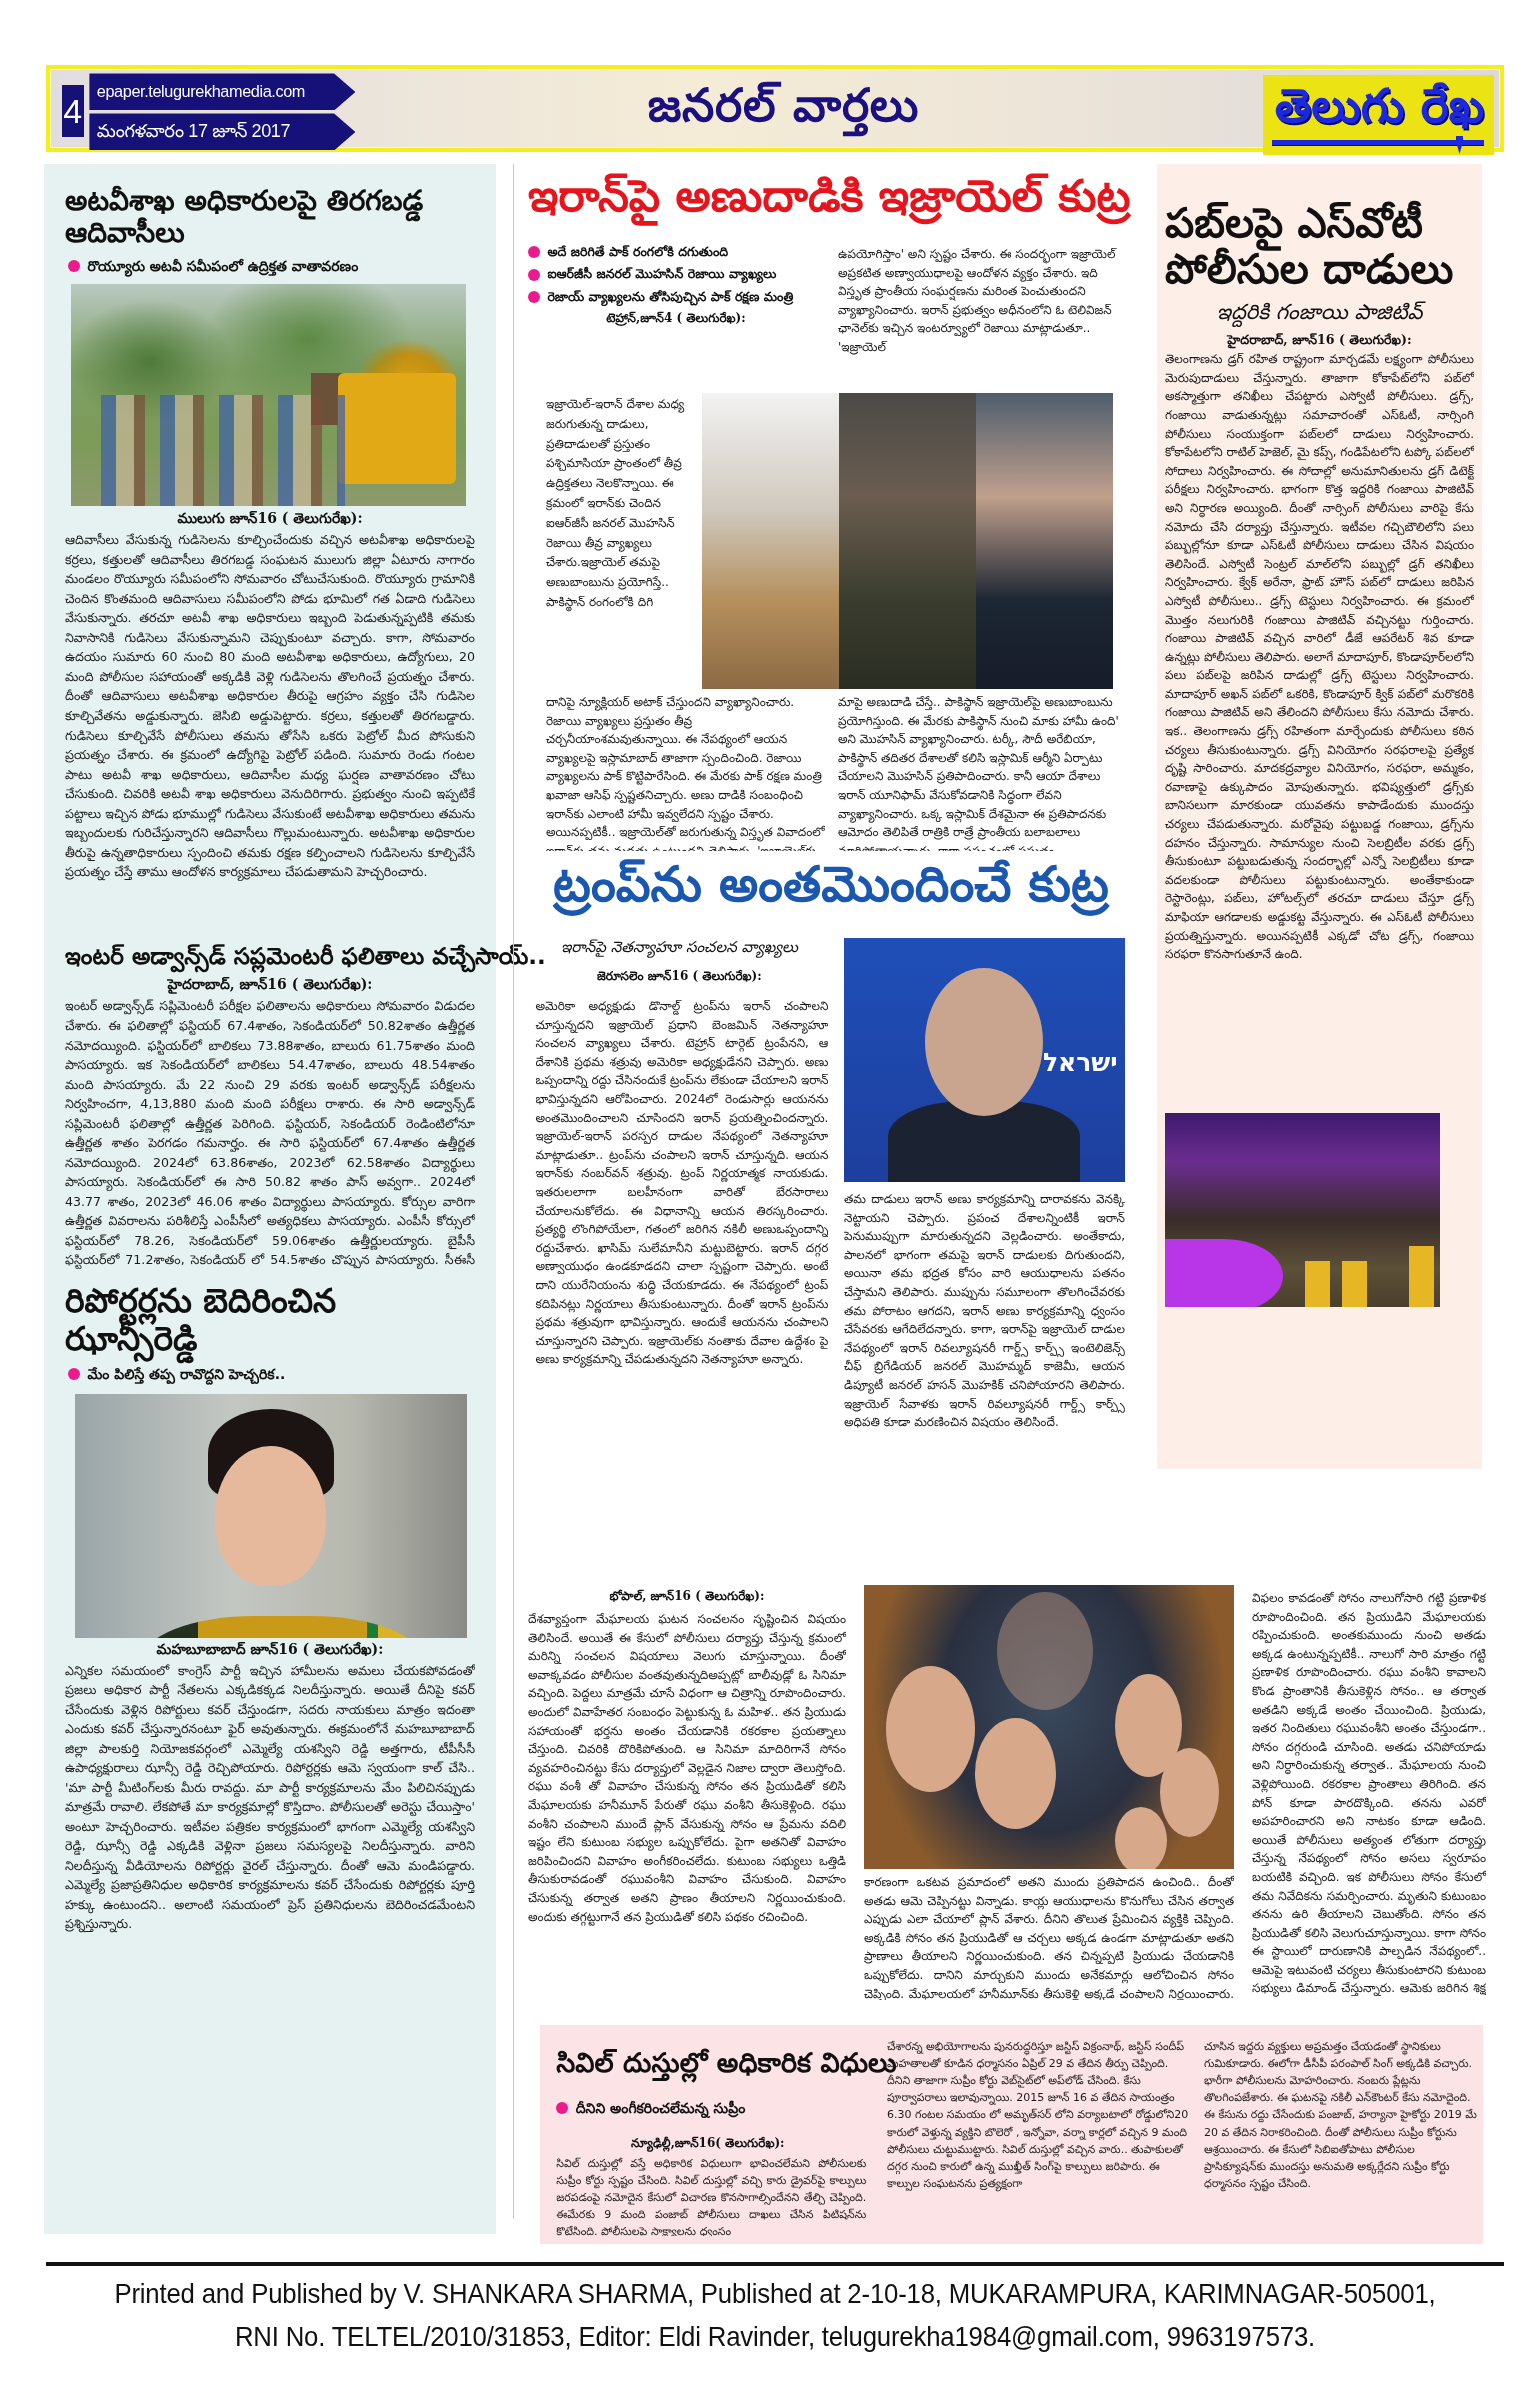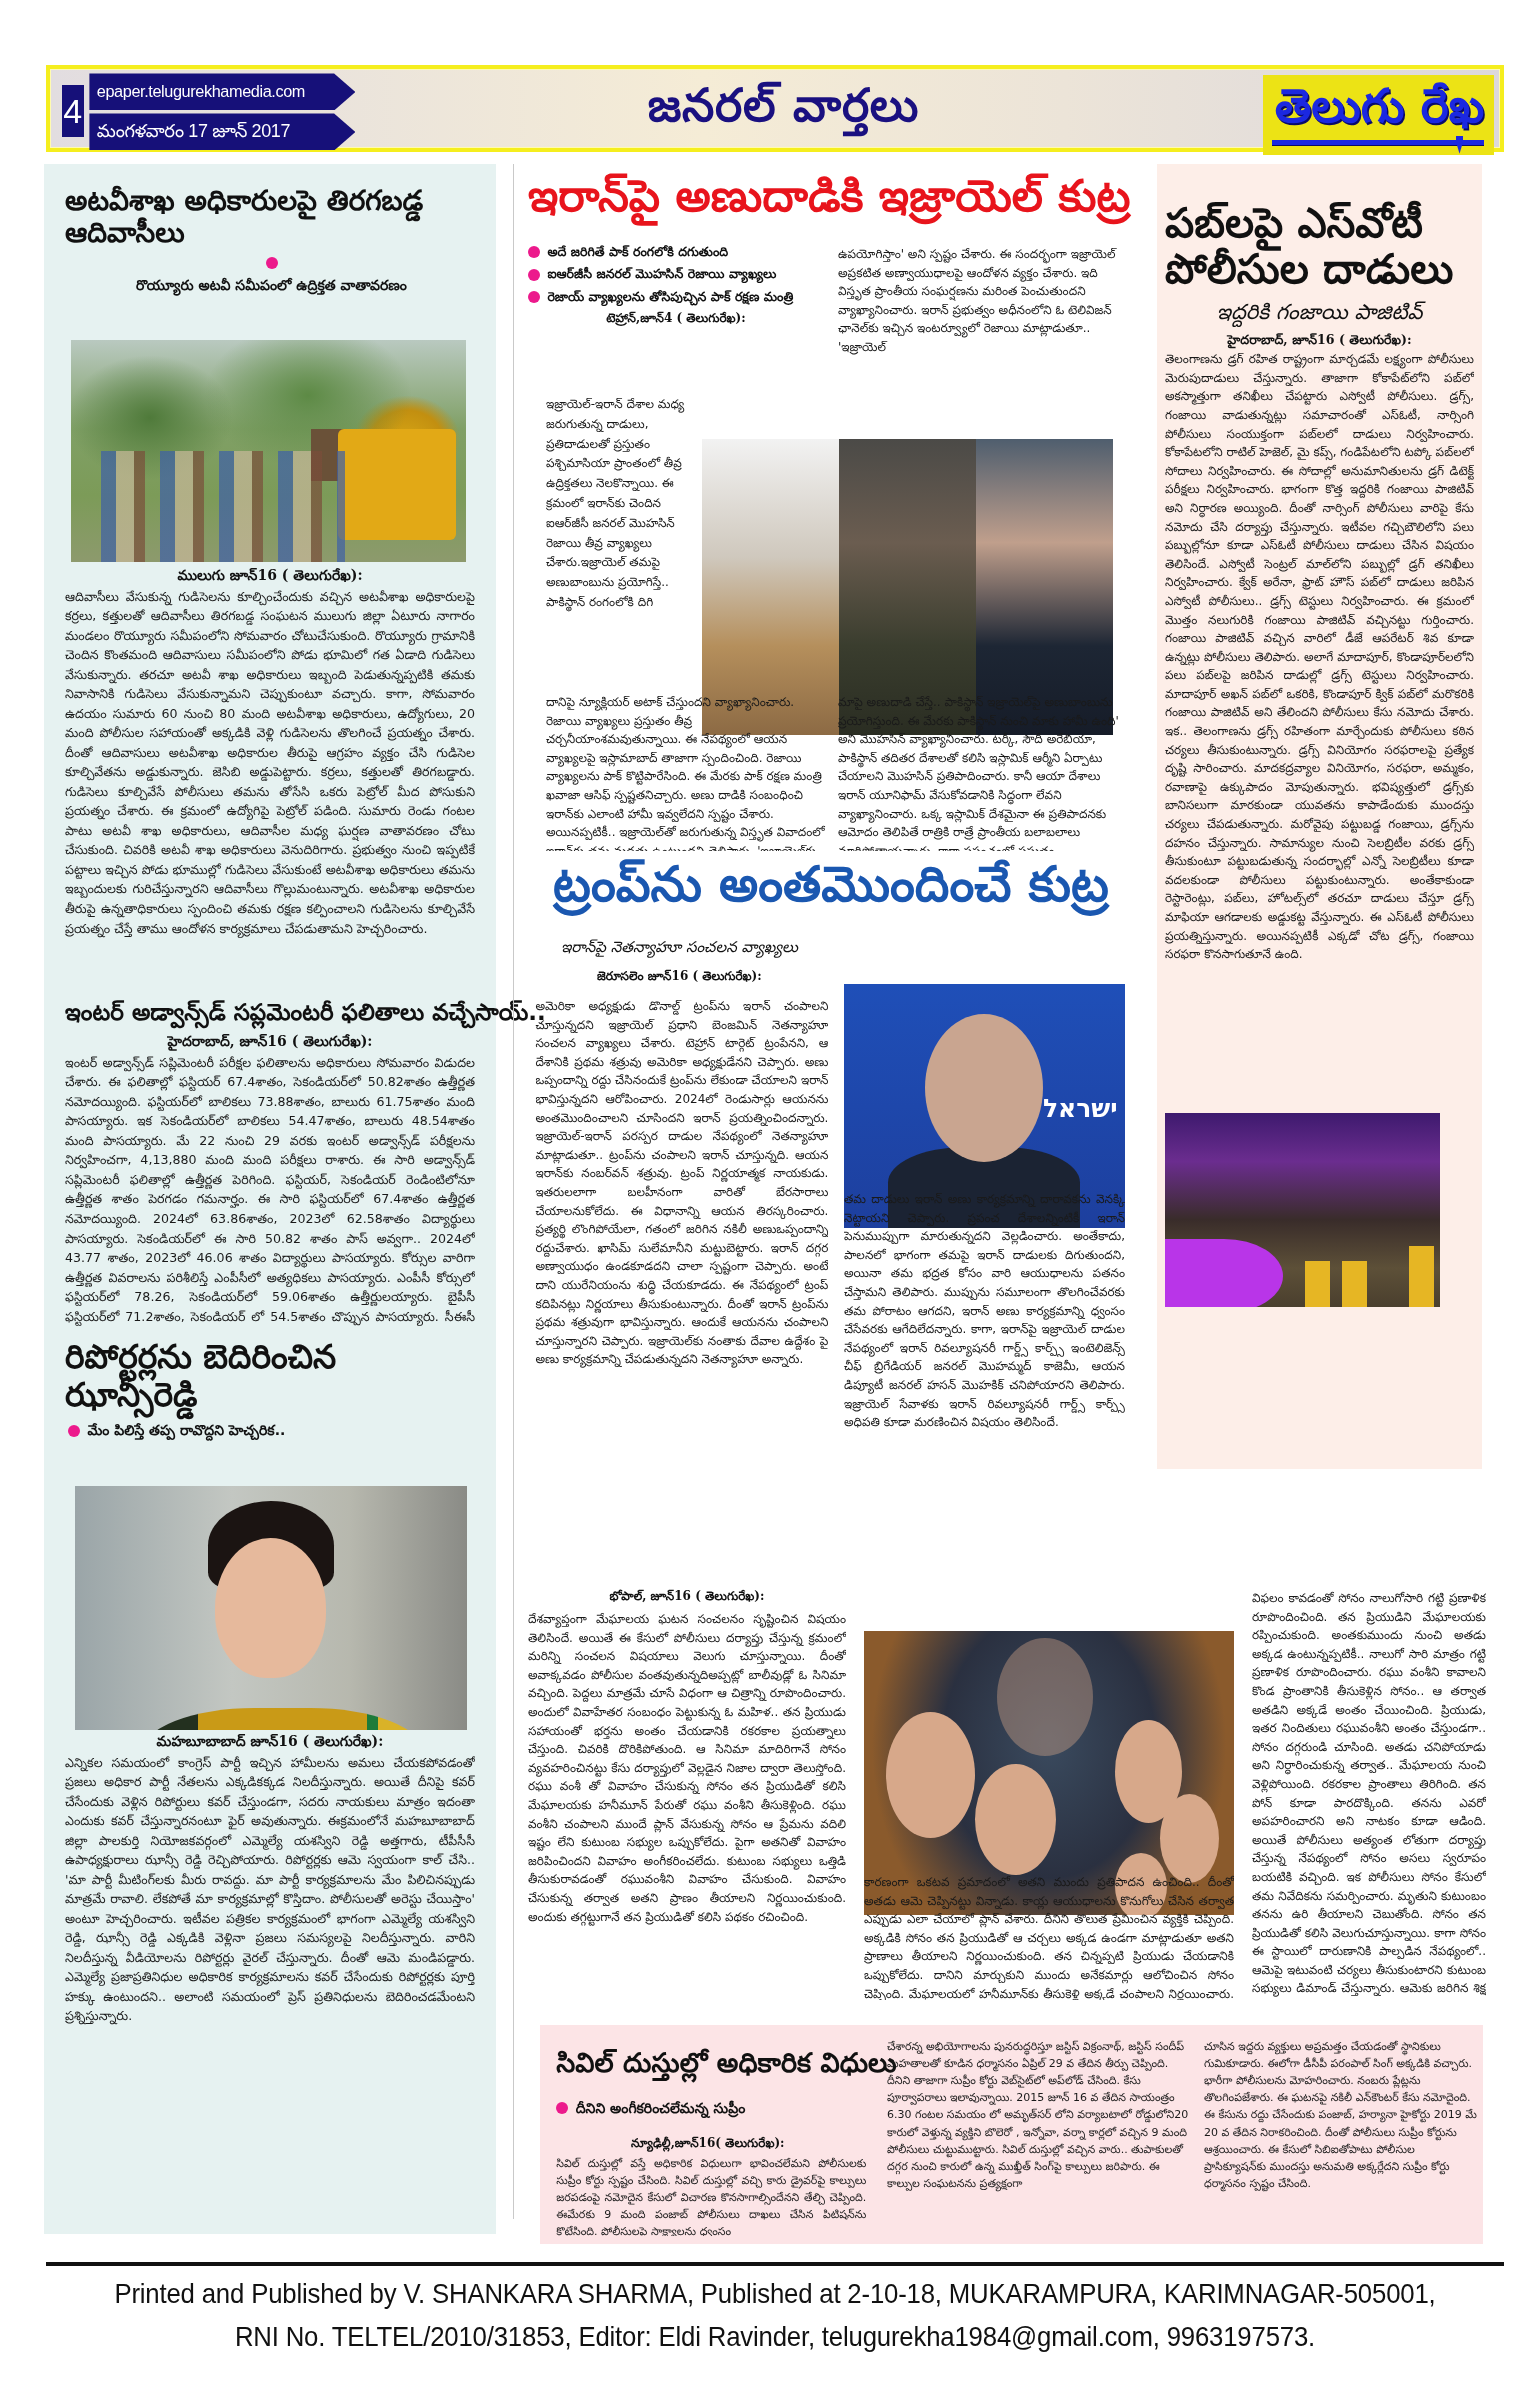--- a/index.html
+++ b/index.html
@@ -31,21 +31,21 @@
   
   .box { position: absolute; }
   .bg-teal { background: #e6f2f1; }
   .bg-peach { background: #fdeee8; }
   .bg-pink { background: #fce4e6; }
   .head { font-weight: bold; line-height: 1.15; color: #111; }
   .bullet { display: flex; align-items: center; gap: 7.4px; font-weight: bold; font-size: 14px; line-height: 1.3; }
   .dot { width: 12px; height: 12px; border-radius: 50%; background: #ec1a8c; flex: none; }
   .dateline { text-align: center; font-weight: bold; font-size: 14px; font-family: "DejaVu Serif", serif; }
   .body-text { font-size: 12.6px; line-height: 1.55; text-align: justify; color: #1a1a1a; }
-  .img { position: absolute; overflow: hidden; margin-top: 46px; }
+  .img { position: absolute; overflow: hidden; }
   .vline { position: absolute; width: 0.7px; background: #c9c9c9; }
 
   
   .img-forest { background:
       radial-gradient(ellipse 118px 89px at 20% 35%, #4f7a3a 0%, transparent 70%),
       radial-gradient(ellipse 148px 103px at 60% 25%, #5d8a45 0%, transparent 70%),
       radial-gradient(ellipse 89px 74px at 85% 45%, #d5a415 0%, #c28f10 40%, transparent 60%),
       linear-gradient(180deg, #b9c9c0 0%, #80a066 40%, #7c9b58 70%, #8d9a6d 100%); }
   .img-forest .jcb { position:absolute; right:10.3px; top:89px; width:118px; height:111px; background:#e2a916; border-radius:6px; }
   .img-forest .jcb2 { position:absolute; right:111px; top:89px; width:44px; height:52px; background:#6a5138; }
@@ -98,21 +98,21 @@
       <div class="logo-rule"></div>
       <div class="logo-pen"></div>
     </div>
   </div>
 </header>
 
 <section class="box bg-teal" style="left:44px; top:164px; width:452px; height:2070px; padding:0 21px;">
 
   <article style="padding-top:21px;">
     <h2 class="head" style="font-size:28px;">అటవీశాఖ అధికారులపై తిరగబడ్డ ఆదివాసీలు</h2>
-    <div class="bullet" style="margin:7.4px 0 9px 3px;flex-direction:column;">
+    <div class="bullet" style="margin:7.4px 0 9px 3px;">
       <span class="dot"></span>
       <span>రొయ్యూరు అటవీ సమీపంలో ఉద్రిక్తత వాతావరణం</span>
     </div>
     <div class="img img-forest" style="position:relative; width:395px; height:222px; margin-left:6px;">
       <div class="jcb2"></div>
       <div class="jcb"></div>
       <div class="people"></div>
     </div>
     <p class="dateline" style="margin-top:4.4px;">ములుగు జూన్16 ( తెలుగురేఖ):</p>
     <p class="body-text" style="height:399px; overflow:hidden;">ఆదివాసీలు వేసుకున్న గుడిసెలను కూల్చించేందుకు వచ్చిన అటవీశాఖ అధికారులపై కర్రలు, కత్తులతో ఆదివాసీలు తిరగబడ్డ సంఘటన ములుగు జిల్లా ఏటూరు నాగారం మండలం రొయ్యూరు సమీపంలోని సోమవారం చోటుచేసుకుంది. రొయ్యూరు గ్రామానికి చెందిన కొంతమంది ఆదివాసులు సమీపంలోని పోడు భూమిలో గత ఏడాది గుడిసెలు వేసుకున్నారు. తరచూ అటవీ శాఖ అధికారులు ఇబ్బంది పెడుతున్నప్పటికి తమకు నివాసానికి గుడిసెలు వేసుకున్నామని చెప్పుకుంటూ వచ్చారు. కాగా, సోమవారం ఉదయం సుమారు 60 నుంచి 80 మంది అటవీశాఖ అధికారులు, ఉద్యోగులు, 20 మంది పోలీసుల సహాయంతో అక్కడికి వెళ్లి గుడిసెలను తొలగించే ప్రయత్నం చేశారు. దీంతో ఆదివాసులు అటవీశాఖ అధికారుల తీరుపై ఆగ్రహం వ్యక్తం చేసి గుడిసెల కూల్చివేతను అడ్డుకున్నారు. జెసిబి అడ్డుపెట్టారు. కర్రలు, కత్తులతో తిరగబడ్డారు. గుడిసెలు కూల్చివేసే పోలీసులు తమను తోసేసి ఒకరు పెట్రోల్ మీద పోసుకుని ప్రయత్నం చేశారు. ఈ క్రమంలో ఉద్యోగిపై పెట్రోల్ పడింది. సుమారు రెండు గంటల పాటు అటవీ శాఖ అధికారులు, ఆదివాసీల మధ్య ఘర్షణ వాతావరణం చోటు చేసుకుంది. చివరికి అటవీ శాఖ అధికారులు వెనుదిరిగారు. ప్రభుత్వం నుంచి ఇప్పటికే పట్టాలు ఇచ్చిన పోడు భూముల్లో గుడిసెలు వేసుకుంటే అటవీశాఖ అధికారులు తమను ఇబ్బందులకు గురిచేస్తున్నారని ఆదివాసీలు గొల్లుమంటున్నారు. అటవీశాఖ అధికారుల తీరుపై ఉన్నతాధికారులు స్పందించి తమకు రక్షణ కల్పించాలని గుడిసెలను కూల్చివేసే ప్రయత్నం చేస్తే తాము ఆందోళన కార్యక్రమాలు చేపడుతామని హెచ్చరించారు.</p>

